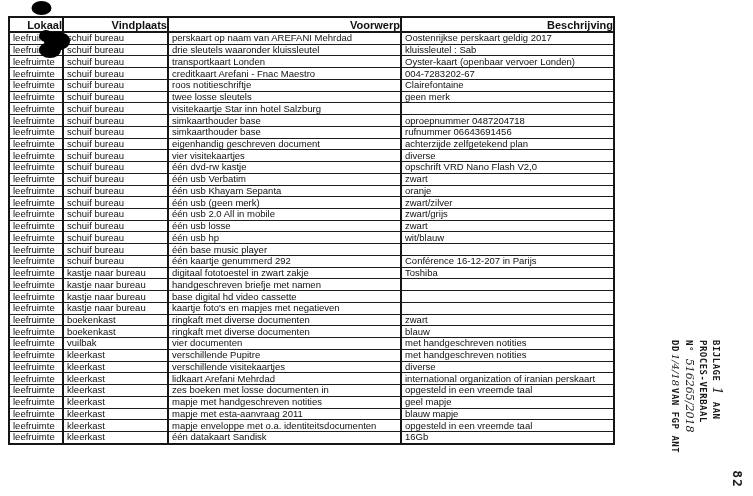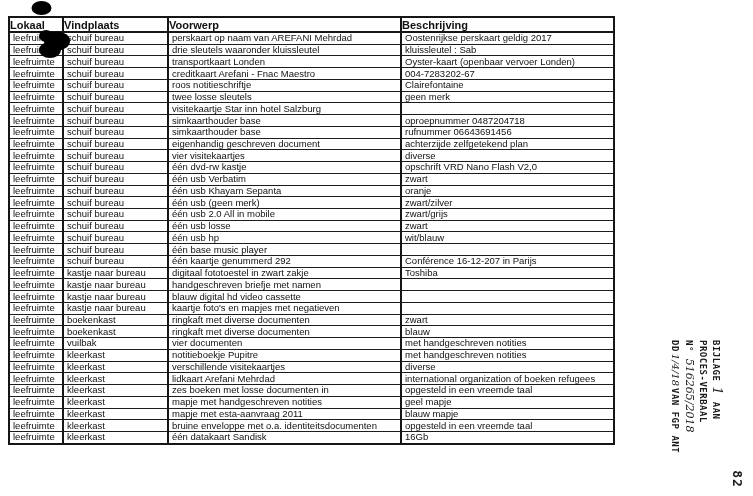--- a/index.html
+++ b/index.html
@@ -6,21 +6,21 @@
   .page {
     position:relative; width:753px; height:496px; background:#ffffff;
     font-family:"Liberation Sans", sans-serif; color:#111; overflow:hidden;
   }
   table.inv {
     position:absolute; left:8px; top:16px; width:605px;
     border-collapse:collapse; table-layout:fixed;
     border:2px solid #161616;
   }
   table.inv th {
-    font-size:11px; font-weight:bold; text-align:left;
+    font-size:11px; font-weight:bold; text-align:right;
     height:13px; line-height:12px; padding:0;
     border:2px solid #161616;
   }
   table.inv td {
     font-size:9.5px; line-height:10px; height:10.74px;
     padding:0 2px 0 3px; vertical-align:middle;
     border-top:1px solid #1c1c1c; border-bottom:1px solid #1c1c1c;
     white-space:nowrap; overflow:hidden;
   }
   table.inv td + td, table.inv th + th { border-left:2px solid #161616; }
@@ -195,21 +195,21 @@
         </tr>
         <tr>
           <td>leefruimte</td>
           <td>kastje naar bureau</td>
           <td>handgeschreven briefje met namen</td>
           <td></td>
         </tr>
         <tr>
           <td>leefruimte</td>
           <td>kastje naar bureau</td>
-          <td>blauw digital hd video cassette</td>
+          <td>base digital hd video cassette</td>
           <td></td>
         </tr>
         <tr>
           <td>leefruimte</td>
           <td>kastje naar bureau</td>
           <td>kaartje foto's en mapjes met negatieven</td>
           <td></td>
         </tr>
         <tr>
           <td>leefruimte</td>
@@ -225,34 +225,34 @@
         </tr>
         <tr>
           <td>leefruimte</td>
           <td>vuilbak</td>
           <td>vier documenten</td>
           <td>met handgeschreven notities</td>
         </tr>
         <tr>
           <td>leefruimte</td>
           <td>kleerkast</td>
-          <td>notitieboekje Pupitre</td>
+          <td>verschillende Pupitre</td>
           <td>met handgeschreven notities</td>
         </tr>
         <tr>
           <td>leefruimte</td>
           <td>kleerkast</td>
           <td>verschillende visitekaartjes</td>
           <td>diverse</td>
         </tr>
         <tr>
           <td>leefruimte</td>
           <td>kleerkast</td>
           <td>lidkaart Arefani Mehrdad</td>
-          <td>international organization of boeken refugees</td>
+          <td>international organization of iranian perskaart</td>
         </tr>
         <tr>
           <td>leefruimte</td>
           <td>kleerkast</td>
           <td>zes boeken met losse documenten in</td>
           <td>opgesteld in een vreemde taal</td>
         </tr>
         <tr>
           <td>leefruimte</td>
           <td>kleerkast</td>
@@ -261,21 +261,21 @@
         </tr>
         <tr>
           <td>leefruimte</td>
           <td>kleerkast</td>
           <td>mapje met esta-aanvraag 2011</td>
           <td>blauw mapje</td>
         </tr>
         <tr>
           <td>leefruimte</td>
           <td>kleerkast</td>
-          <td>bruine enveloppe met o.a. identiteitsdocumenten</td>
+          <td>mapje enveloppe met o.a. identiteitsdocumenten</td>
           <td>opgesteld in een vreemde taal</td>
         </tr>
         <tr>
           <td>leefruimte</td>
           <td>kleerkast</td>
           <td>één datakaart Sandisk</td>
           <td>16Gb</td>
         </tr>
       </tbody>
   </table>

